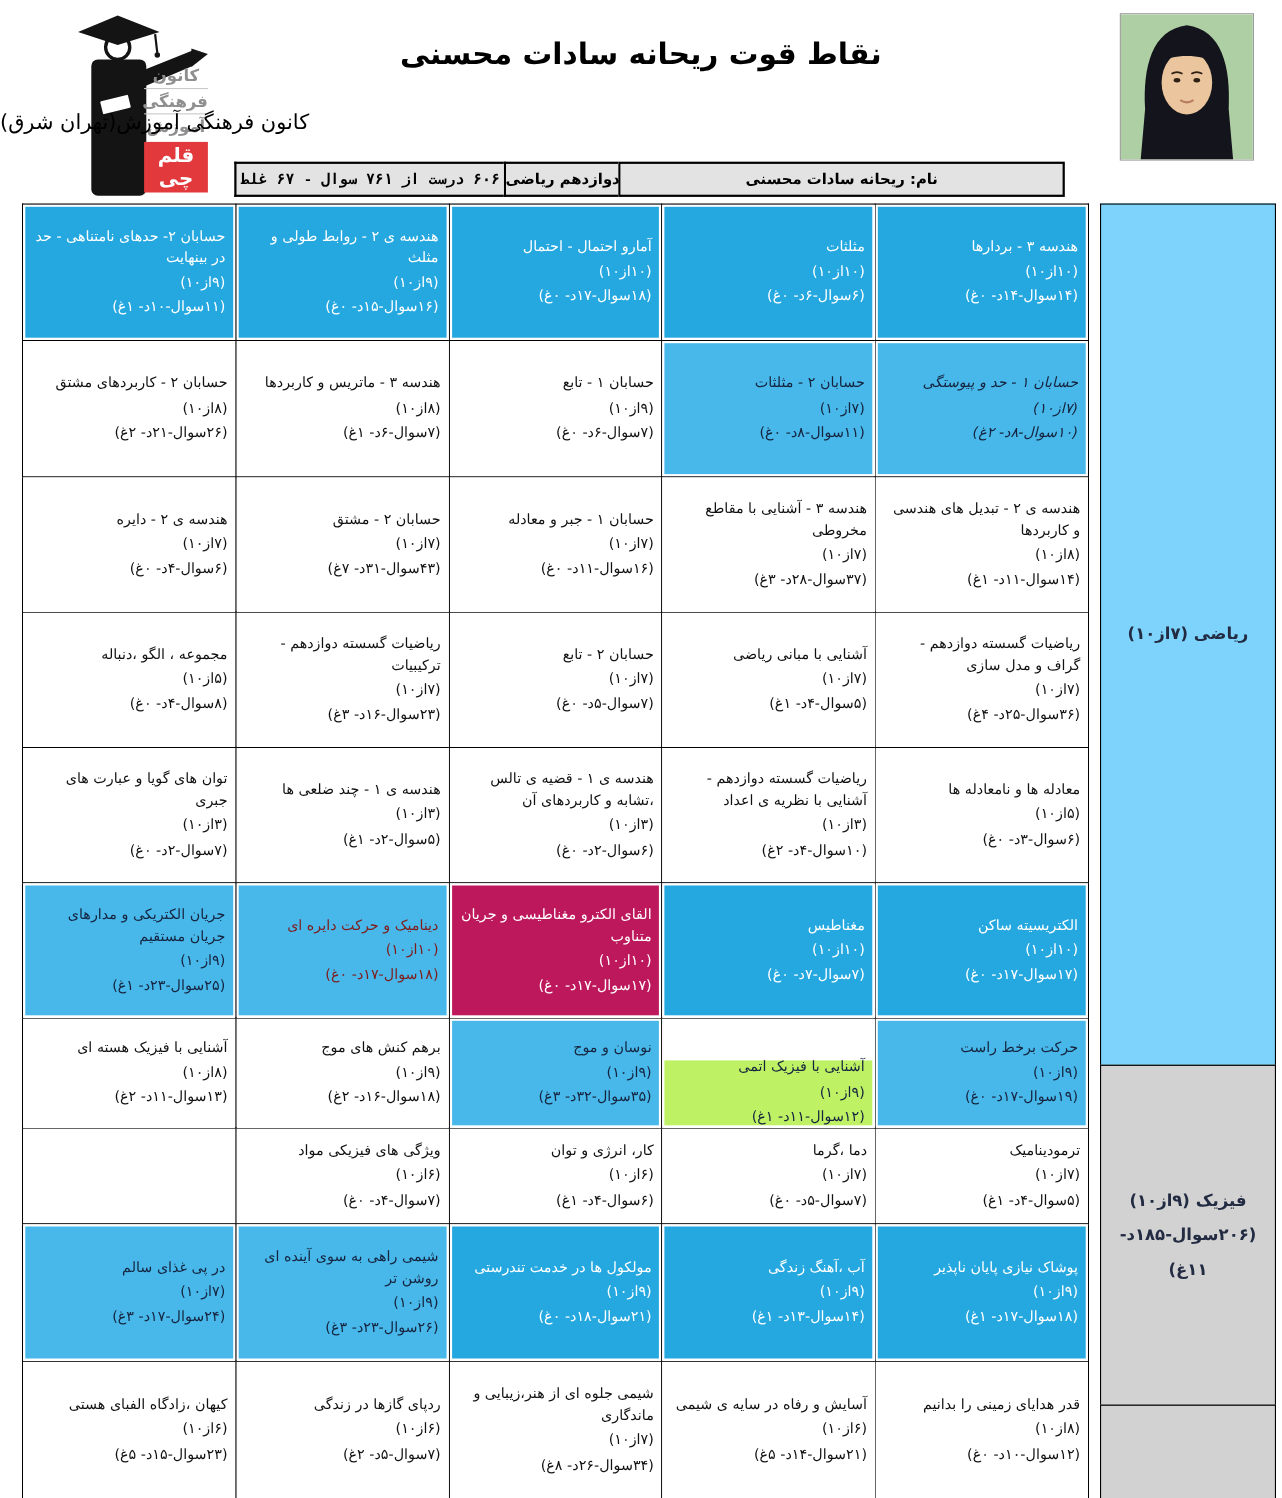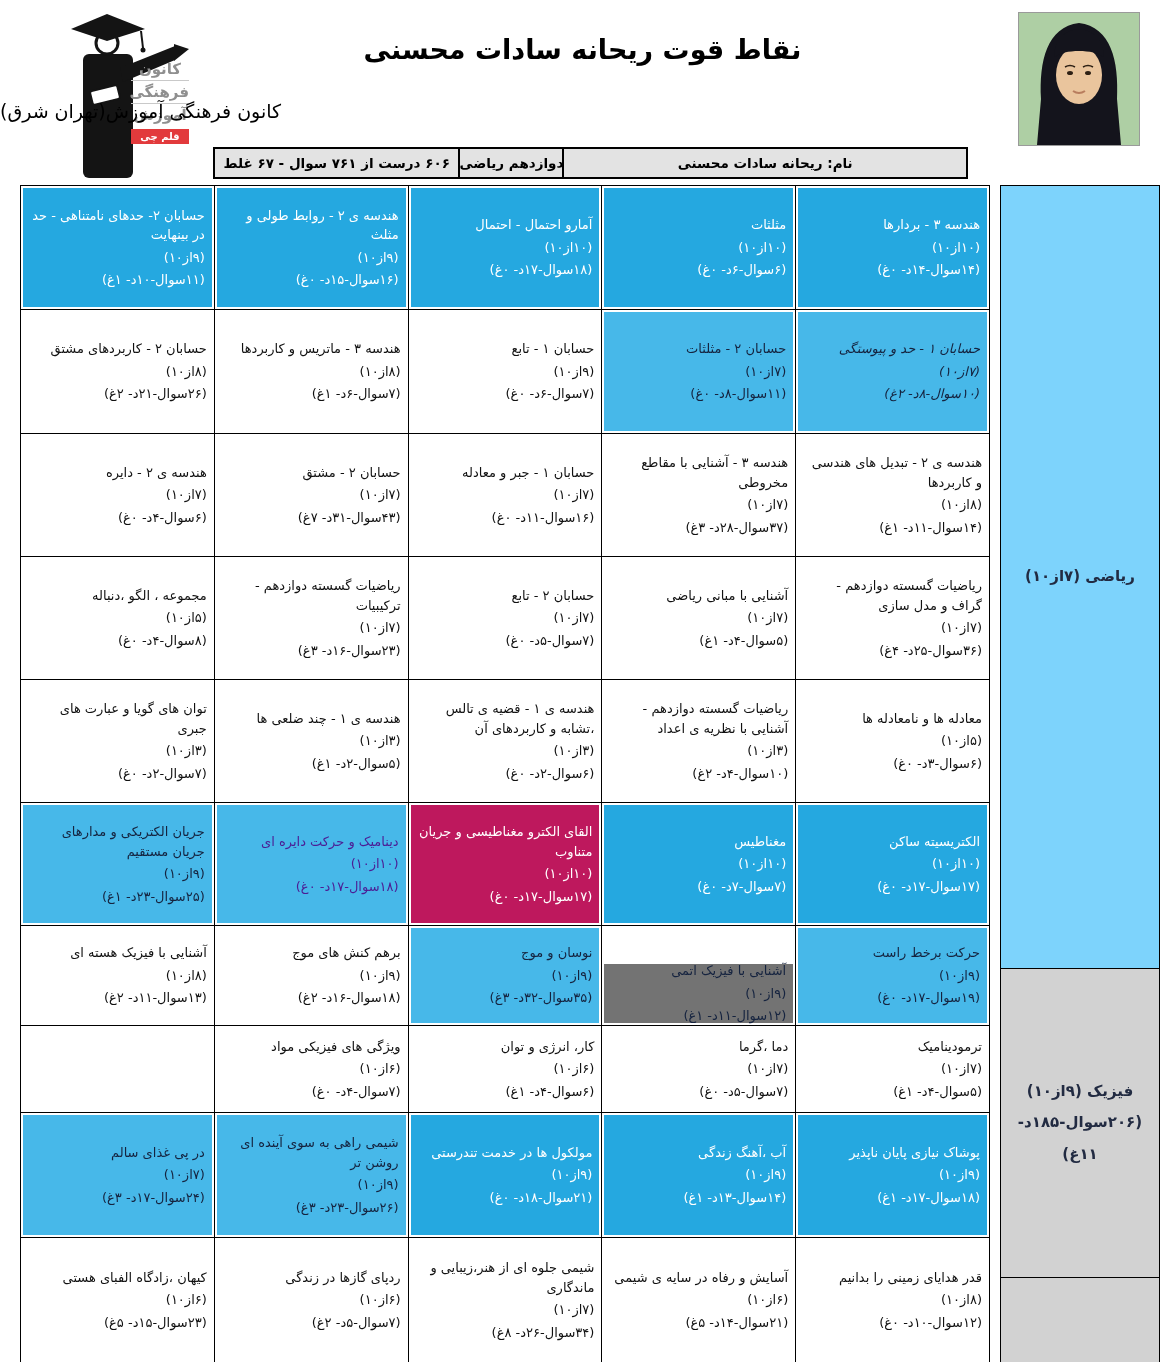--- a/index.html
+++ b/index.html
@@ -11,33 +11,33 @@
   .page-title{position:absolute;top:34px;left:0;right:0;text-align:center;
     font-size:27px;font-weight:bold;color:#000;}
   .page-subtitle{position:absolute;top:100px;left:0;right:0;text-align:left;
     font-size:19px;color:#000;}
   
   .logo{position:absolute;left:45px;top:8px;width:145px;height:177px;}
   .logo svg{position:absolute;left:0;top:0;}
   .logo-text{position:absolute;left:86px;top:50px;width:58px;text-align:center;}
   .logo-text .ln{font-size:15px;font-weight:bold;color:#8f8f8f;padding:2px 0;border-bottom:1px solid #c9c9c9;}
   .logo-text .ln:last-of-type{border-bottom:none;}
-  .logo-badge{margin-top:3px;background:#e23a3c;color:#fff;font-weight:bold;font-size:10px;
+  .logo-badge{margin-top:3px;background:#e23a3c;color:#fff;font-weight:bold;font-size:18px;
     padding:2px 4px;display:block;}
   
   .photo{position:absolute;left:1018px;top:12px;width:122px;height:134px;border:1px solid #9a9a9a;box-sizing:border-box;}
   
   .info-bar{position:absolute;left:213px;top:147px;width:755px;height:32px;display:flex;direction:rtl;}
   .info-cell{box-sizing:border-box;border:2px solid #000;background:#e3e3e3;
     display:flex;align-items:center;justify-content:center;
     font-size:13.5px;font-weight:bold;color:#000;white-space:nowrap;}
   .info-cell + .info-cell{border-right:none;}
   .info-name{width:418px;}
   .info-grade{width:104px;}
-  .info-summary{width:253px;}
+  .info-summary{width:253px;font-family:Liberation Mono, monospace;}
   
   .grid-wrap{position:absolute;left:20px;top:185px;width:970px;}
   table.grid{border-collapse:collapse;table-layout:fixed;width:970px;direction:rtl;}
   table.grid td{border:1px solid #000;background:#fff;padding:0;position:relative;}
   td .fill{position:absolute;inset:0;display:flex;flex-direction:column;justify-content:center;
     box-sizing:border-box;padding:3px 7px;text-align:right;
     font-size:13px;line-height:1.5;color:#111;}
   td.v-b .fill{inset:2px;color:#fff;}
   td.v-l .fill{inset:2px;}
   td .fill .s{margin-top:3px;}
@@ -298,21 +298,21 @@
             </div>
           </td>
           <td class="cell v-b">
             <div class="fill" style="background: #be185d;">
               <div class="t">القای الکترو مغناطیسی و جریان متناوب</div>
               <div class="s">(۱۰از۱۰)</div>
               <div class="d">(۱۷سوال-۱۷د- ۰غ)</div>
             </div>
           </td>
           <td class="cell v-l">
-            <div class="fill" style="background: rgb(71, 184, 233); color: #4c1d95;">
+            <div class="fill" style="background: rgb(71, 184, 233); color: #7f1d1d;">
               <div class="t">دینامیک و حرکت دایره ای</div>
               <div class="s">(۱۰از۱۰)</div>
               <div class="d">(۱۸سوال-۱۷د- ۰غ)</div>
             </div>
           </td>
           <td class="cell v-l">
             <div class="fill" style="background: rgb(71, 184, 233); color: rgb(21, 35, 63);">
               <div class="t">جریان الکتریکی و مدارهای جریان مستقیم</div>
               <div class="s">(۹از۱۰)</div>
               <div class="d">(۲۵سوال-۲۳د- ۱غ)</div>
@@ -321,21 +321,21 @@
         </tr>
         <tr style="height: 100px;">
           <td class="cell v-l">
             <div class="fill" style="background: rgb(71, 184, 233); color: rgb(21, 35, 63);">
               <div class="t">حرکت برخط راست</div>
               <div class="s">(۹از۱۰)</div>
               <div class="d">(۱۹سوال-۱۷د- ۰غ)</div>
             </div>
           </td>
           <td class="cell v-l">
-            <div class="fill" style="background: #737373; color: rgb(21, 35, 63); margin-top: 36px;">
+            <div class="fill" style="background: #bef264; color: rgb(21, 35, 63); margin-top: 36px;">
               <div class="t">آشنایی با فیزیک اتمی</div>
               <div class="s">(۹از۱۰)</div>
               <div class="d">(۱۲سوال-۱۱د- ۱غ)</div>
             </div>
           </td>
           <td class="cell v-l">
             <div class="fill" style="background: rgb(71, 184, 233); color: rgb(21, 35, 63);">
               <div class="t">نوسان و موج</div>
               <div class="s">(۹از۱۰)</div>
               <div class="d">(۳۵سوال-۳۲د- ۳غ)</div>

